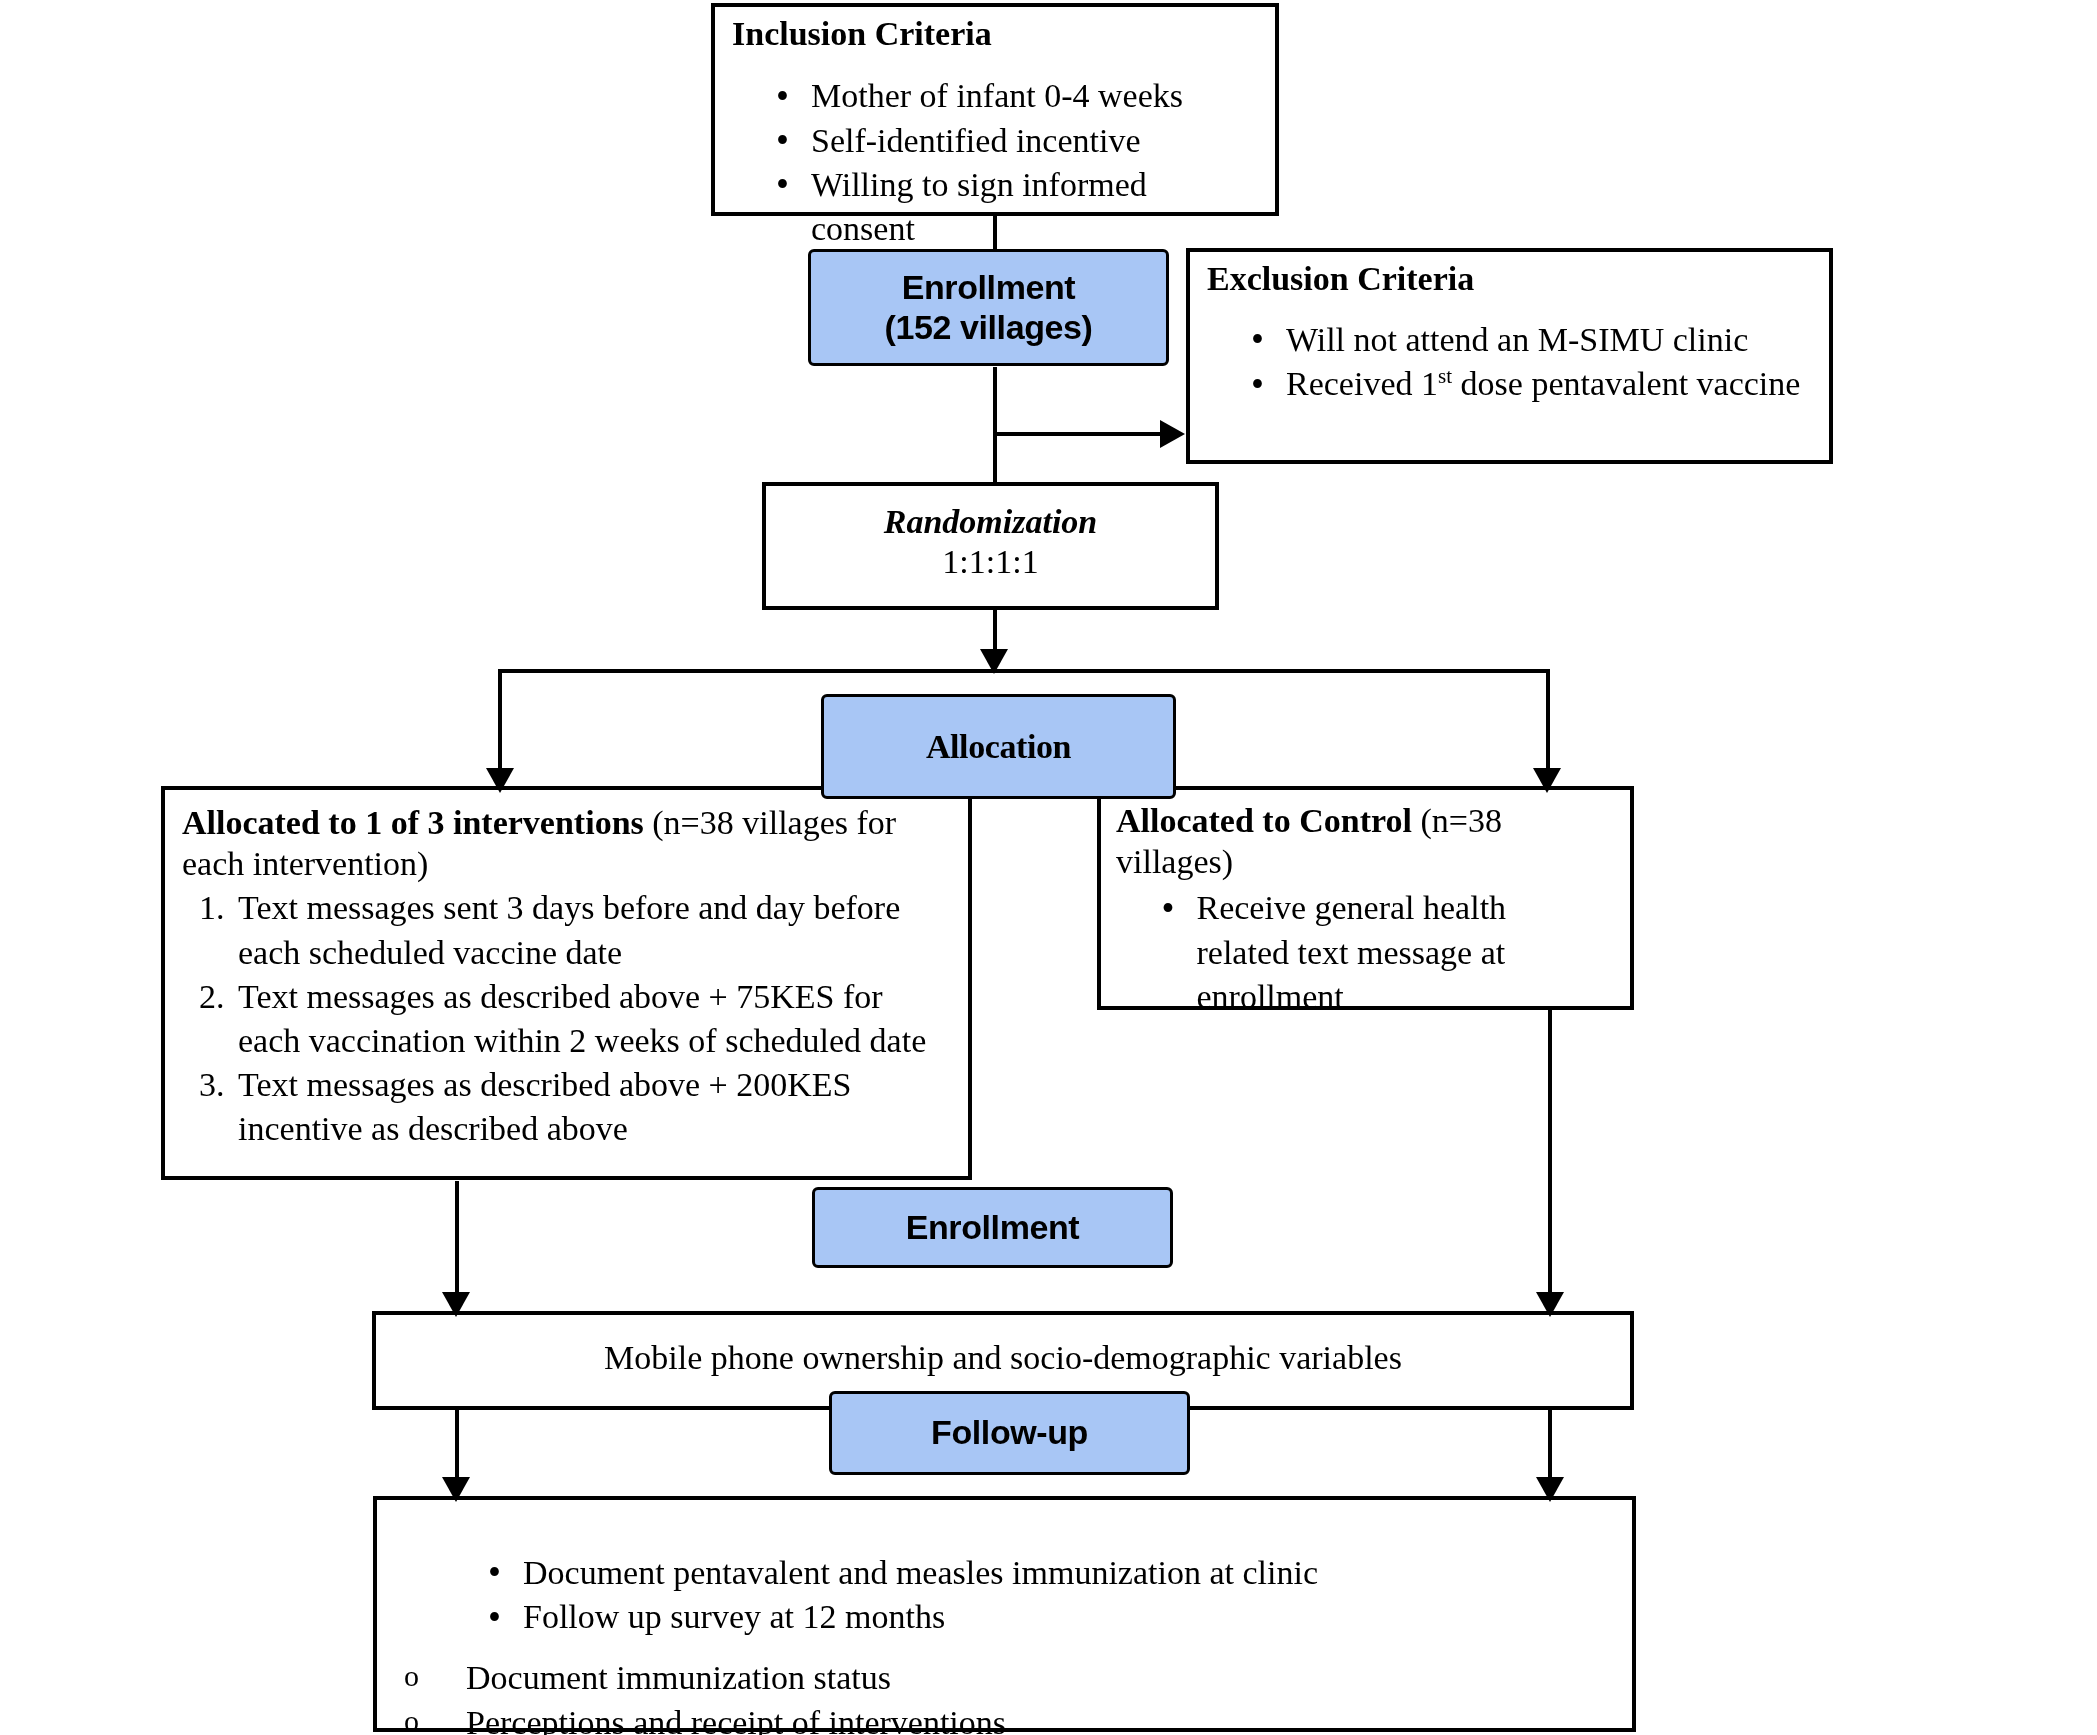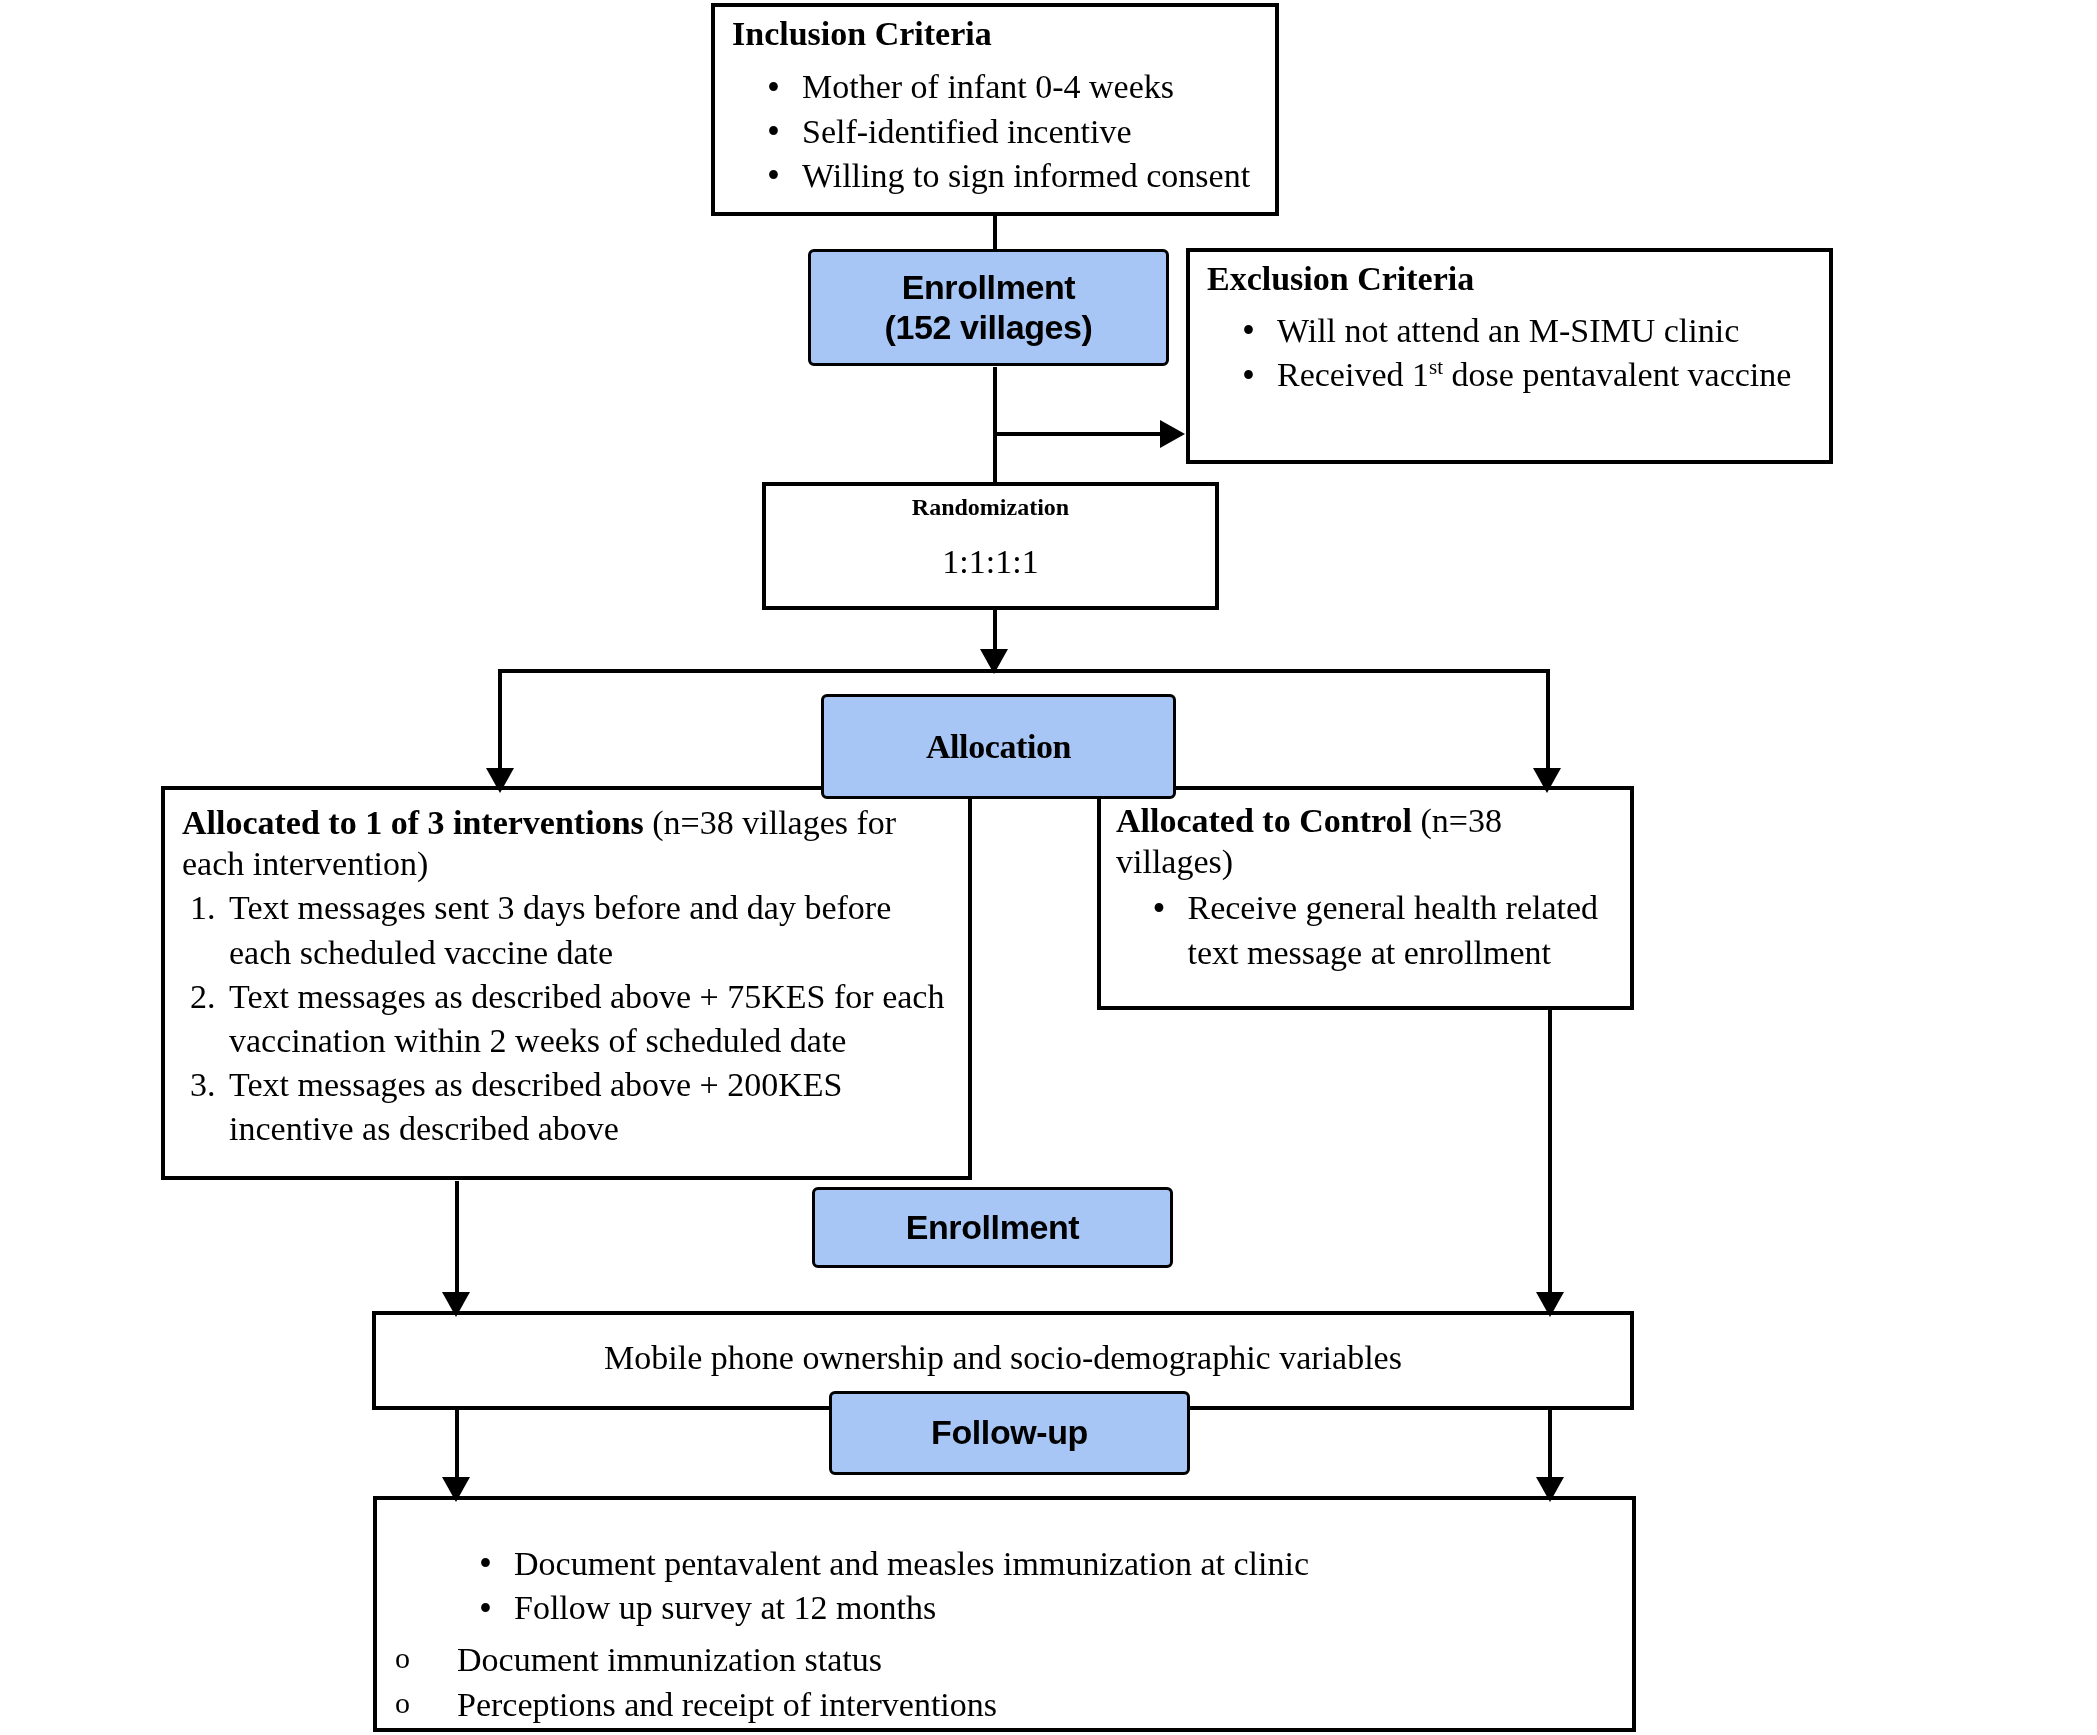--- a/index.html
+++ b/index.html
@@ -58,21 +58,21 @@
     font-size: 34px;
     line-height: 1.18;
   }
   .center-line {
     position: absolute;
     width: 100%;
     text-align: center;
   }
 
   ul.bul, ol.num {
-    margin: 8px;
+    margin: 17px;
     padding: 0;
     list-style: none;
   }
   li.bullet, li.numitem, li.circ {
     position: relative;
     font-size: 34px;
     line-height: 1.30;
   }
   li.bullet {
     padding-left: 45px;
@@ -167,21 +167,21 @@
       <div class="title-line heading" style="left:17px; top:6.7px;">Exclusion Criteria</div>
       <ul class="bul" style="position:absolute; left:34px; top:49px; right:8.4px;">
         <li class="bullet">Will not attend an M-SIMU clinic</li>
         <li class="bullet"><span>Received 1</span><sup class="ord">st</sup><span> dose pentavalent vaccine</span></li>
       </ul>
     </div>
   </div>
 
   <div class="box" style="left:762px; top:482px; width:457px; height:128px;">
     <div class="inner">
-      <div class="center-line heading" style="top:8px; font-size:24px;">Randomization</div>
+      <div class="center-line heading" style="top:17px; font-size:34px;font-style:italic;">Randomization</div>
       <div class="center-line" style="top:57px; font-size:34px;">1:1:1:1</div>
     </div>
   </div>
 
   <div class="vline" style="left:993px; top:610px; height:57px;"></div>
   <div class="arrow-down" style="left:980px; top:649px;"></div>
 
   <div class="hline" style="left:498px; top:669px; width:1051px;"></div>
 
   <div class="vline" style="left:498px; top:669px; height:117px;"></div>

